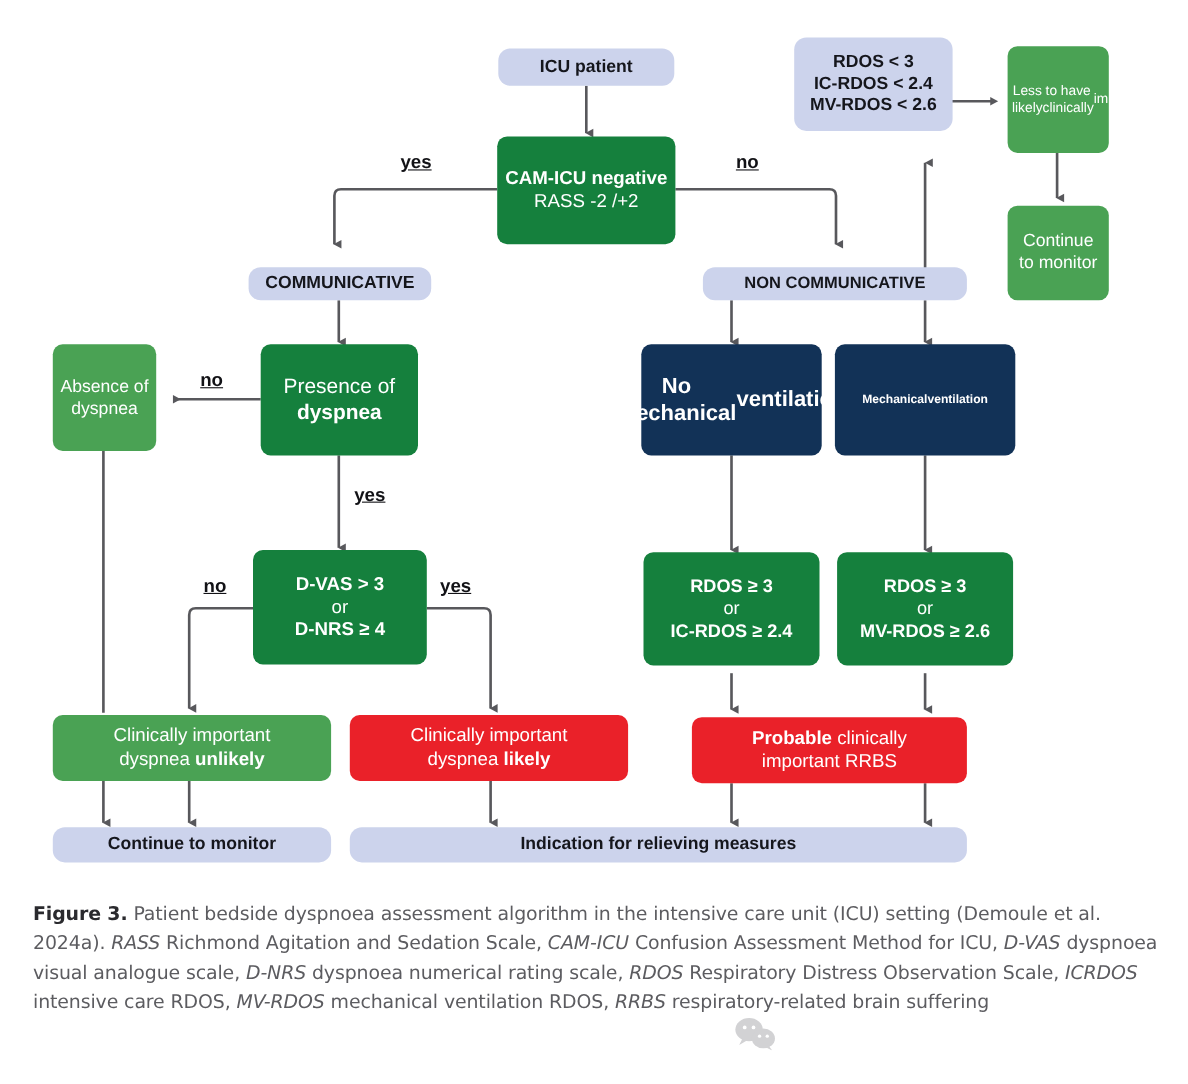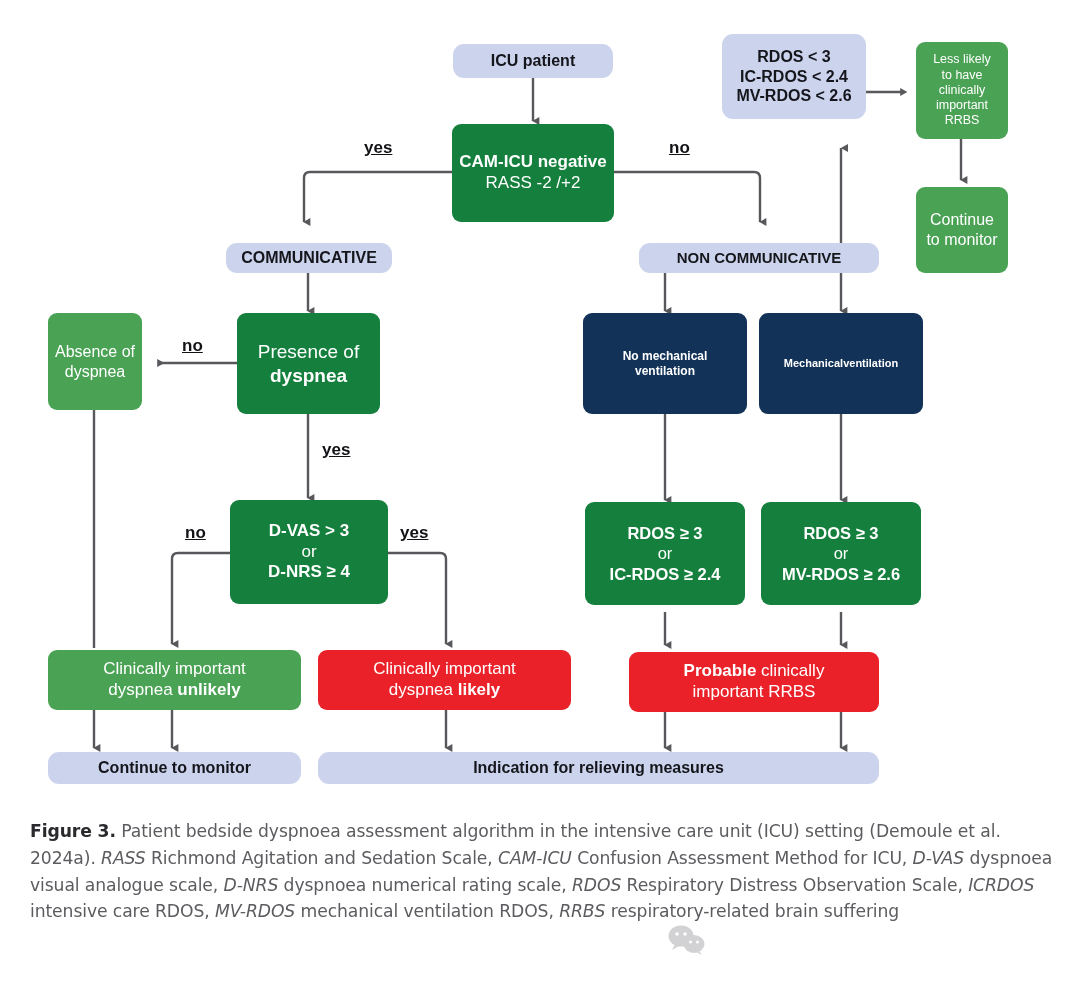--- a/index.html
+++ b/index.html
@@ -189,21 +189,21 @@
     </span>
     <span>RASS -2 /+2</span>
   </div>
 
   <div class="node pale" style="left:722px; top:34px; width:144px; height:85px; font-size:16px; flex-direction:column; padding:0 6px;">
     <span>RDOS &lt; 3</span>
     <span>IC-RDOS &lt; 2.4</span>
     <span>MV-RDOS &lt; 2.6</span>
   </div>
 
-  <div class="node green" style="left:916px; top:42px; width:92px; height:97px; font-size:12.5px; flex-direction:column; padding:0 4px;">
+  <div class="node green" style="left:916px; top:42px; width:92px; height:97px; font-size:12.5px; flex-direction:row; padding:0 4px;justify-content:space-between;">
     <span>Less likely</span>
     <span>to have clinically</span>
     <span>important</span>
     <span>RRBS</span>
   </div>
 
   <div class="node green" style="left:916px; top:187px; width:92px; height:86px; font-size:16px; flex-direction:column;">
     <span>Continue</span>
     <span>to monitor</span>
   </div>
@@ -219,21 +219,21 @@
   <div class="node green" style="left:48px; top:313px; width:94px; height:97px; font-size:16px; flex-direction:column;">
     <span>Absence of</span>
     <span>dyspnea</span>
   </div>
 
   <div class="node blue" style="left:237px; top:313px; width:143px; height:101px; font-size:19px; flex-direction:column;">
     <span>Presence of</span>
     <span style="font-weight:bold;">dyspnea</span>
   </div>
 
-  <div class="node navy" style="left:583px; top:313px; width:164px; height:101px; font-size:12px; flex-direction:column;">
+  <div class="node navy" style="left:583px; top:313px; width:164px; height:101px; font-size:20px; flex-direction:row;">
     <span>No mechanical</span>
     <span>ventilation</span>
   </div>
 
   <div class="node navy" style="left:759px; top:313px; width:164px; height:101px; font-size:11px; flex-direction:row;">
     <span>Mechanical</span>
     <span>ventilation</span>
   </div>
 
   <div class="node blue" style="left:230px; top:500px; width:158px; height:104px; font-size:17px; flex-direction:column; font-weight:bold;">

